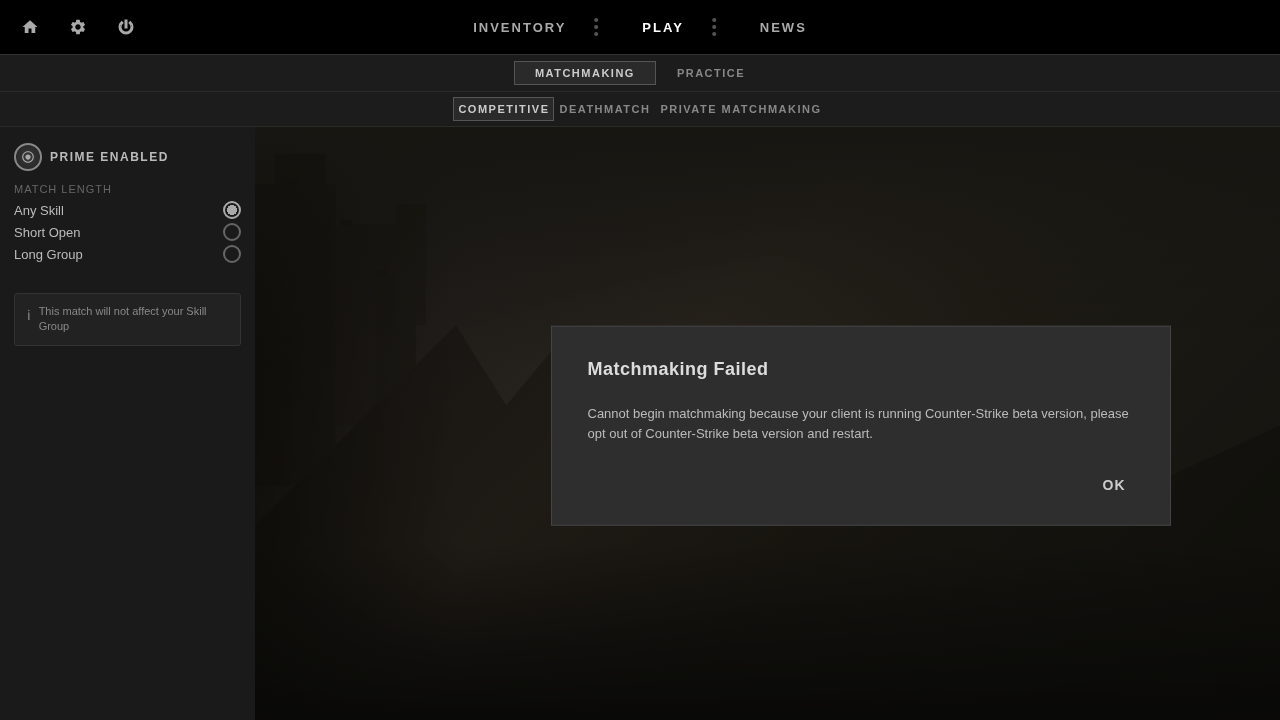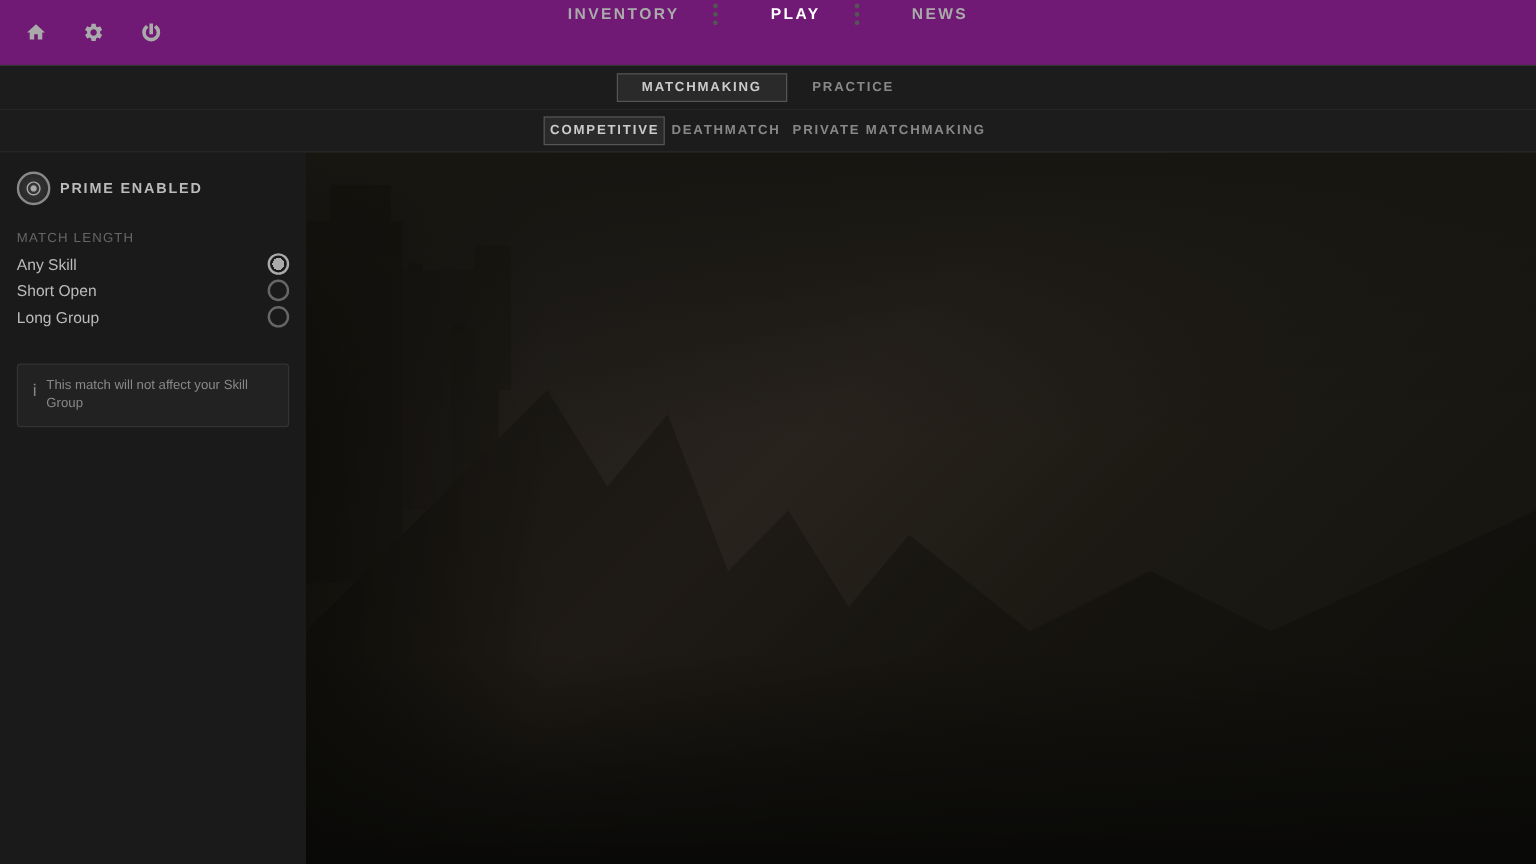--- a/index.html
+++ b/index.html
@@ -10,22 +10,23 @@
       background-color: #1a1a1a;
       font-family: 'Arial', sans-serif;
       overflow: hidden;
       color: #ccc;
     }
 
     
     #top-nav {
       width: 100%;
       height: 55px;
-      background-color: #701a75;
-      display: flex;
+      background-color: #000000;
+      display: flex;
+      align-items: center;
       padding: 0 16px;
       border-bottom: 1px solid #333;
       position: relative;
       z-index: 10;
     }
 
     .nav-icons {
       display: flex;
       gap: 20px;
       align-items: center;
@@ -157,21 +158,20 @@
       display: flex;
       flex-direction: column;
       gap: 12px;
       z-index: 2;
     }
 
     .prime-badge {
       display: flex;
       align-items: center;
       gap: 8px;
-      margin-bottom: 10px;
     }
 
     .prime-icon {
       width: 28px;
       height: 28px;
       border-radius: 50%;
       border: 2px solid #888;
       display: flex;
       align-items: center;
       justify-content: center;
@@ -511,17 +511,24 @@
 
         <polygon points="0,400 200,200 250,280 300,220 350,350 400,300 450,380 500,320 600,400 700,350 800,400 1020,300 1020,600 0,600" fill="#111009"></polygon>
 
         <rect x="30" y="55" width="15" height="8" fill="#161410"></rect>
         <rect x="85" y="95" width="12" height="6" fill="#161410"></rect>
         <rect x="122" y="145" width="10" height="5" fill="#161410"></rect>
       </svg>
 
       <div class="modal-overlay"></div>
 
+      <div class="modal-dialog">
+        <div class="modal-title">Matchmaking Failed</div>
+        <div class="modal-message">Cannot begin matchmaking because your client is running Counter-Strike beta version, please opt out of Counter-Strike beta version and restart.</div>
+        <div class="modal-footer">
+          <button class="modal-ok-btn">OK</button>
+        </div>
+      </div>
 
     </div>
   </div>
 
 </div>
 
 </body></html>

